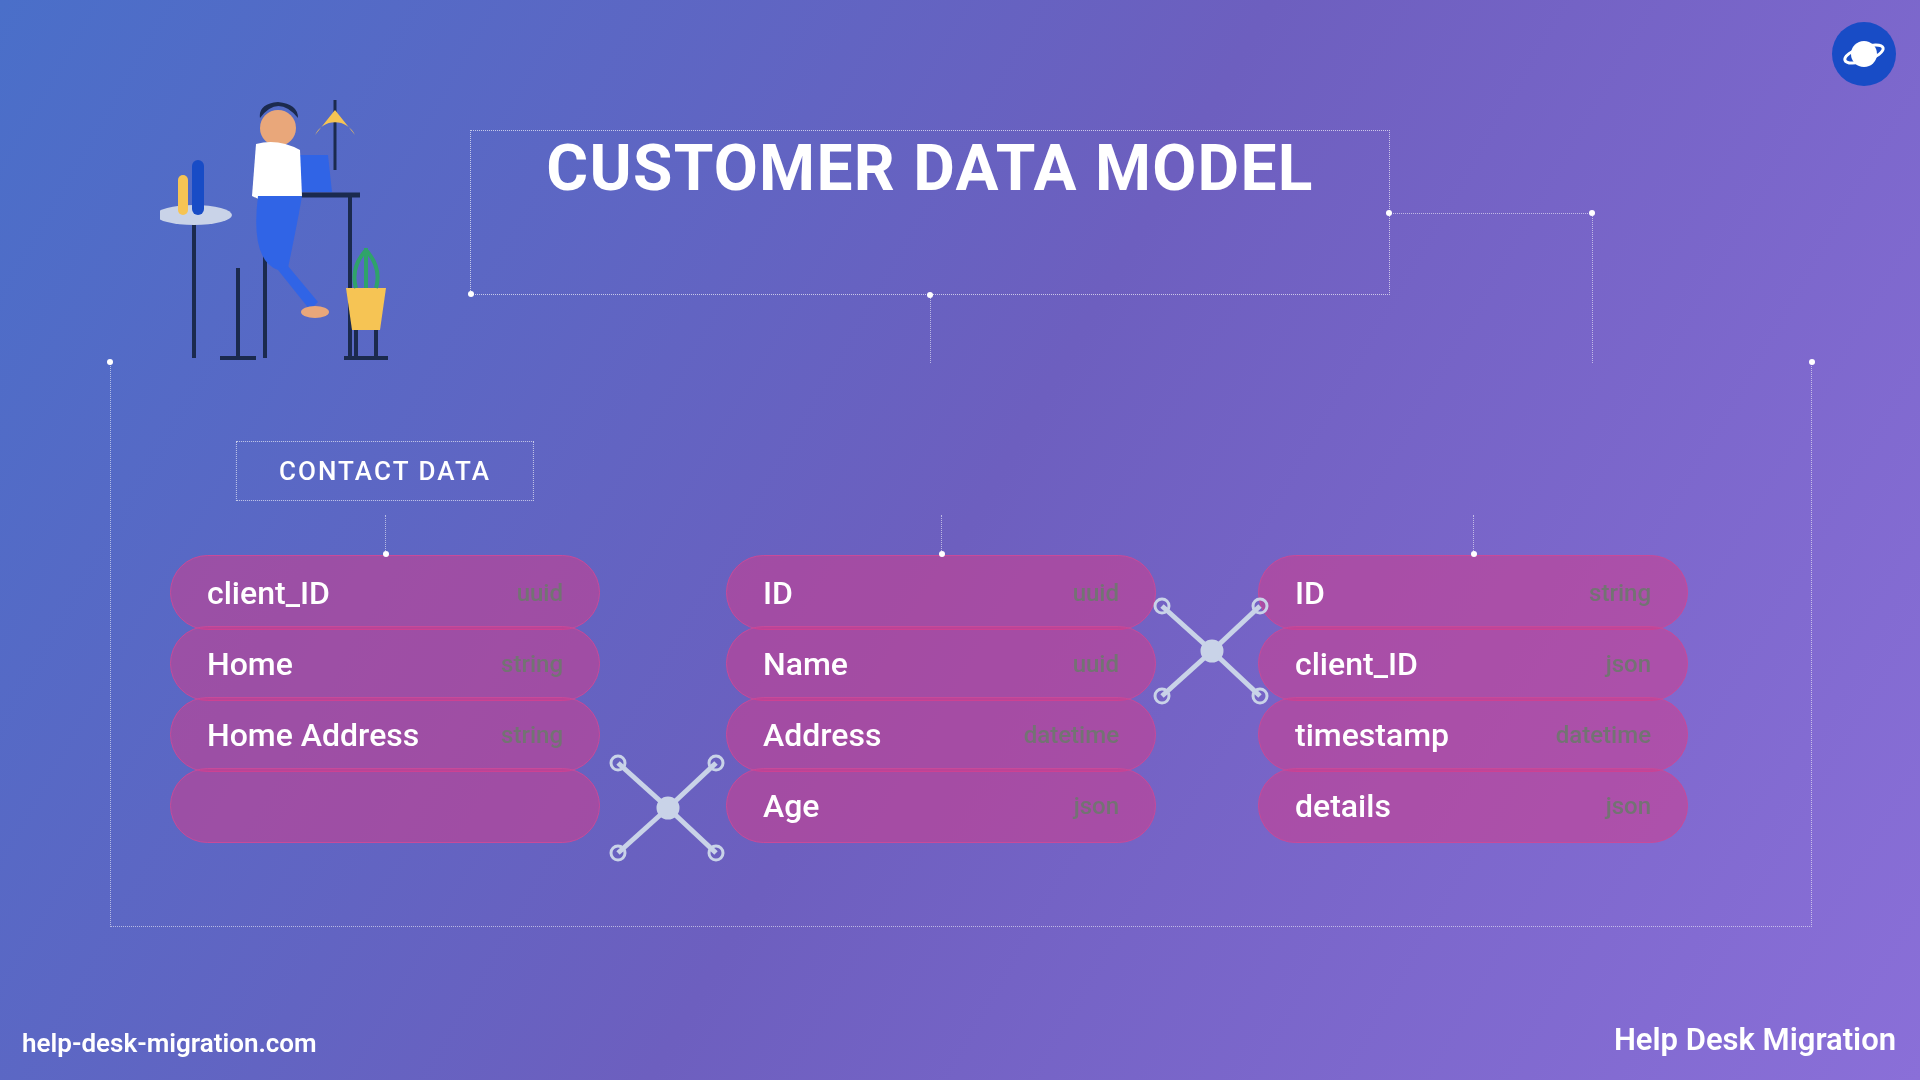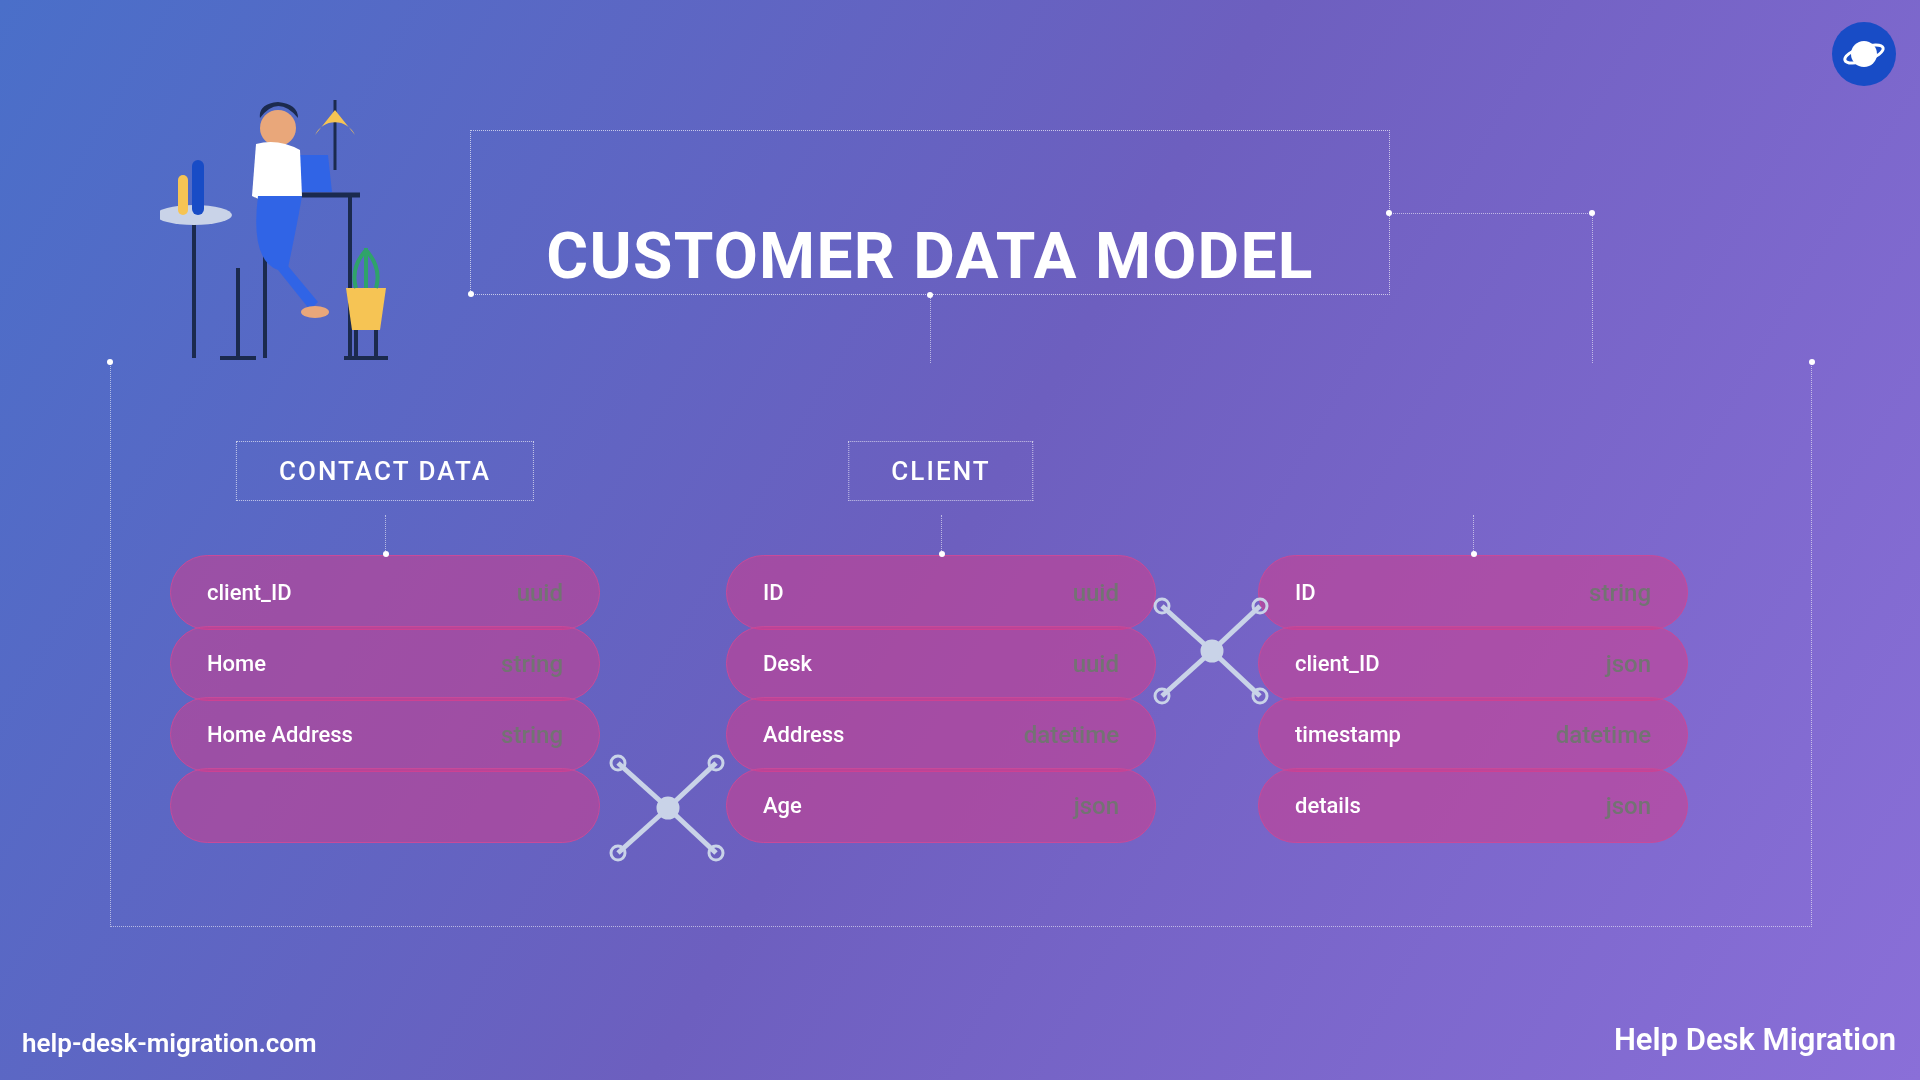--- a/index.html
+++ b/index.html
@@ -30,21 +30,21 @@
     left: 160px; top: 100px;
     width: 300px; height: 270px;
   }
 
   
   .title-box {
     position: absolute;
     left: 470px; top: 130px;
     width: 920px; height: 165px;
     border: 1px dotted rgba(255,255,255,.65);
-    display: flex; align-items: flex-end; justify-content: center;
+    display: flex; align-items: flex-start; justify-content: center;
   }
   .title-box .t {
     font-size: 64px;
     font-weight: 700;
     letter-spacing: .02em;
     color: #fff;
   }
   .title-box::before, .title-box::after {
     content:"";
     position:absolute;
@@ -111,21 +111,21 @@
   .row {
     height:75px;
     border-radius:38px;
     background: rgba(210, 60, 140, .55);
     border:1.5px solid #c84a99;
     display:flex; align-items:center; justify-content:space-between;
     padding:0 36px;
     margin-top:-4px;
   }
   .row:first-child{ margin-top:0; }
-  .fname { font-size:22px; font-weight:500; color:#fff; }
+  .fname { font-size:32px; font-weight:500; color:#fff; }
   .ftype { font-size:24px; font-weight:500; color:#737373; }
 
   
   .hub { position:absolute; }
   .hub.left  { left:598px; top:733px; width:140px; height:150px; }
   .hub.right { left:1142px; top:576px; width:140px; height:150px; }
 
   
   .footer-l {
     position:absolute; left:22px; bottom:22px;
@@ -211,31 +211,30 @@
       <span class="ftype">string</span>
     </div>
     <div class="row">
       <span class="fname"></span>
       <span class="ftype"></span>
     </div>
   </div>
 </div>
 
 <div class="col client">
-  <div class="entity-label">CLIENT</div>
   <div class="vstem">
       <div class="enddot"></div>
     </div>
   <div class="rows">
     <div class="row">
       <span class="fname">ID</span>
       <span class="ftype">uuid</span>
     </div>
     <div class="row">
-      <span class="fname">Desk</span>
+      <span class="fname">Name</span>
       <span class="ftype">uuid</span>
     </div>
     <div class="row">
       <span class="fname">Address</span>
       <span class="ftype">datetime</span>
     </div>
     <div class="row">
       <span class="fname">Age</span>
       <span class="ftype">json</span>
     </div>

